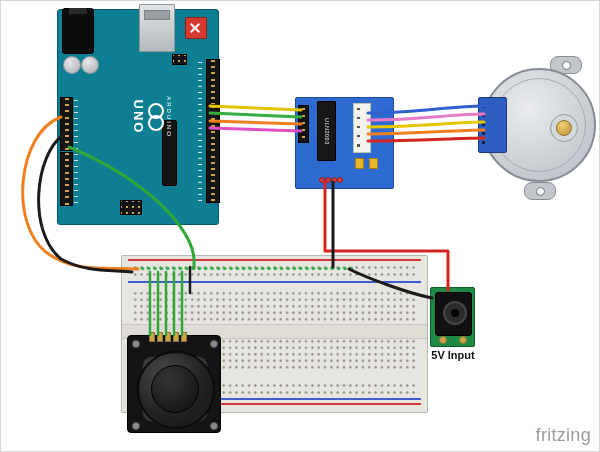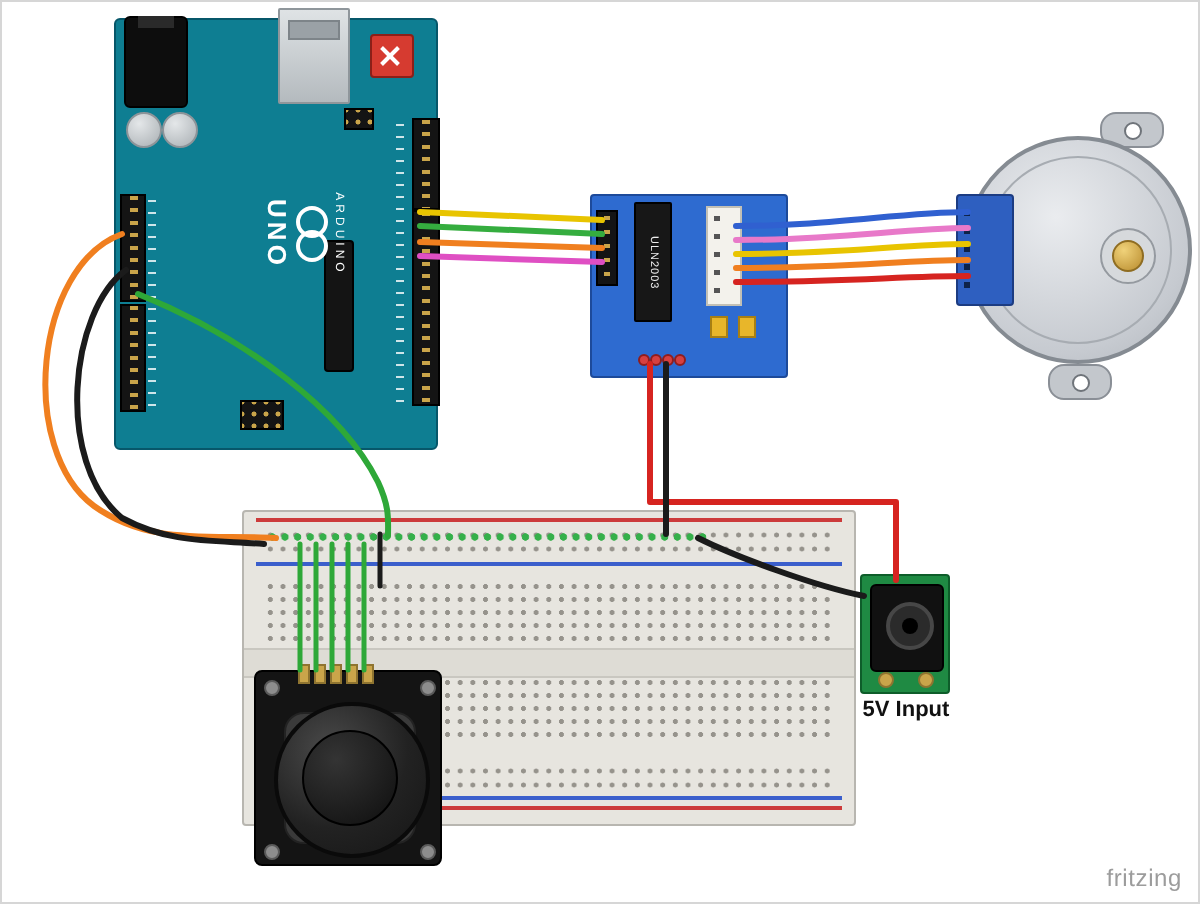--- a/index.html
+++ b/index.html
@@ -84,21 +84,21 @@
   
   .power{position:absolute;left:429px;top:286px;width:43px;height:58px;background:var(--power-board,#1f8a43);border:1px solid #0e5d2a;border-radius:2px;z-index:4;}
   .jack{position:absolute;left:4px;top:4px;width:35px;height:42px;background:#111;border:1px solid #000;border-radius:3px;}
   .jack-opening{position:absolute;left:7px;top:8px;width:20px;height:20px;border-radius:50%;background:#2b2b2b;border:2px solid #474747;}
   .jack-opening::after{content:"";position:absolute;left:6px;top:6px;width:8px;height:8px;border-radius:50%;background:#000;}
   .pad{position:absolute;top:48px;width:6px;height:6px;border-radius:50%;background:#caa54a;border:1px solid #8f7430;}
   .power-label{position:absolute;left:424px;top:348px;width:56px;text-align:center;font-size:11px;font-weight:bold;color:#111;z-index:4;}
 
   
   #wires{position:absolute;left:0;top:0;width:600px;height:452px;z-index:10;pointer-events:none;}
-  .watermark{position:absolute;right:8px;bottom:5px;font-size:12px;color:#9c9c9c;letter-spacing:.3px;z-index:11;margin-top:24px;}
+  .watermark{position:absolute;right:8px;bottom:5px;font-size:18px;color:#9c9c9c;letter-spacing:.3px;z-index:11;margin-top:24px;}
 </style>
 </head>
 <body>
 
 <div id="canvas">
 
   <div class="breadboard">
     <div class="bb-line redt"></div>
     <div class="bb-dots bb-rail-top"></div>
     <div class="bb-green"></div>

